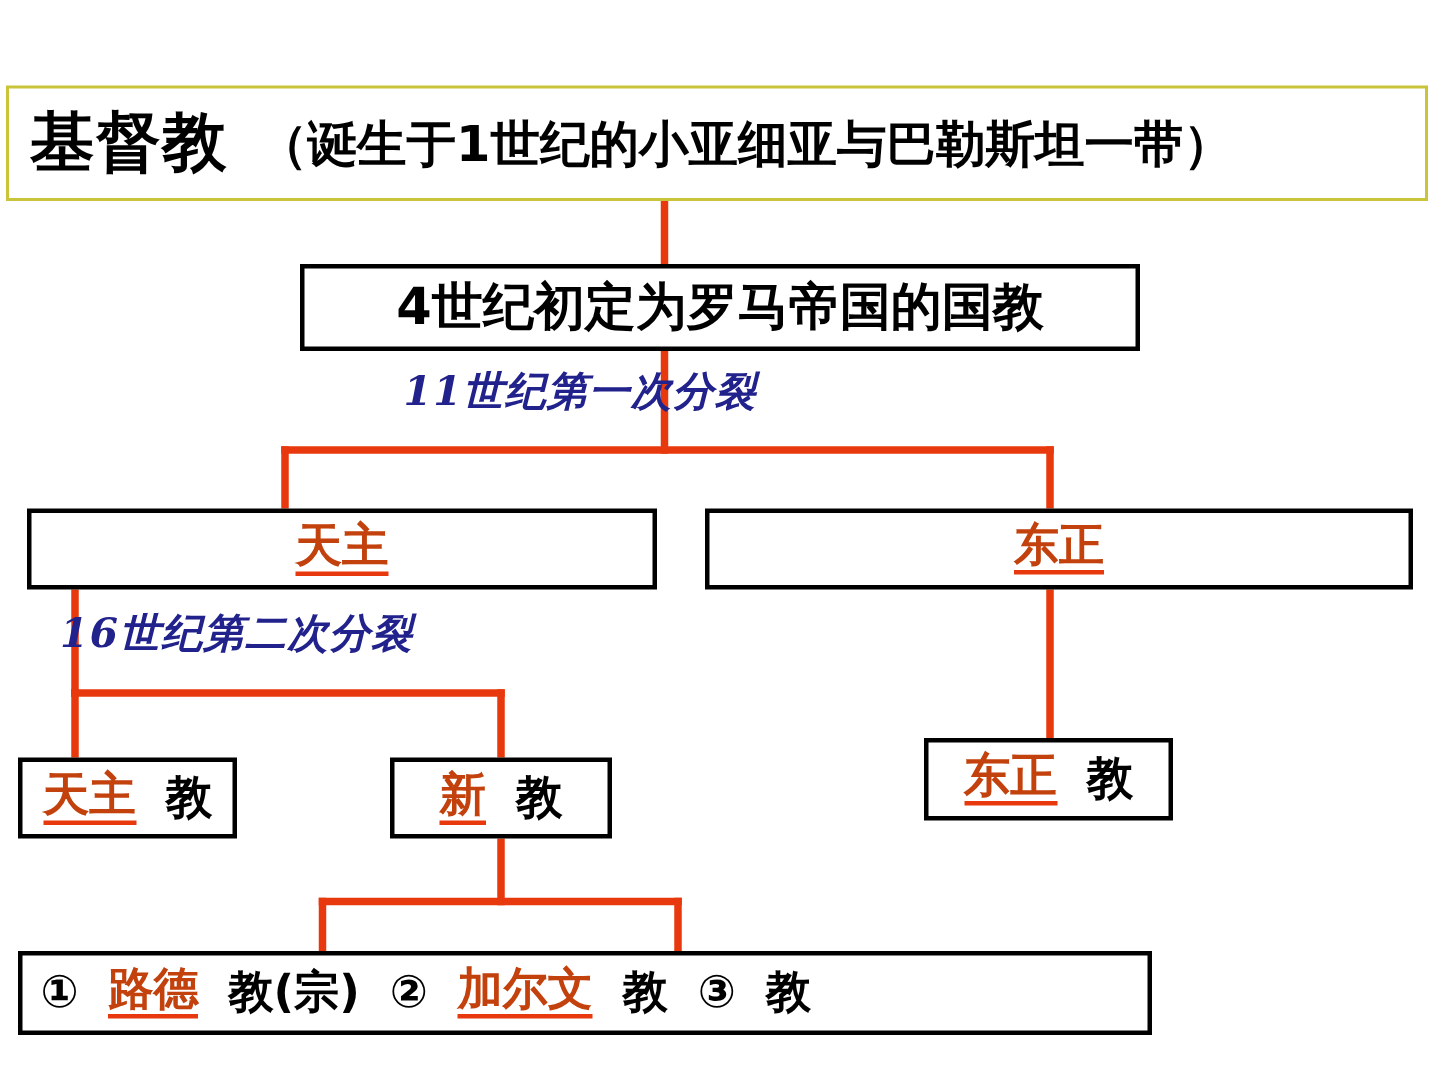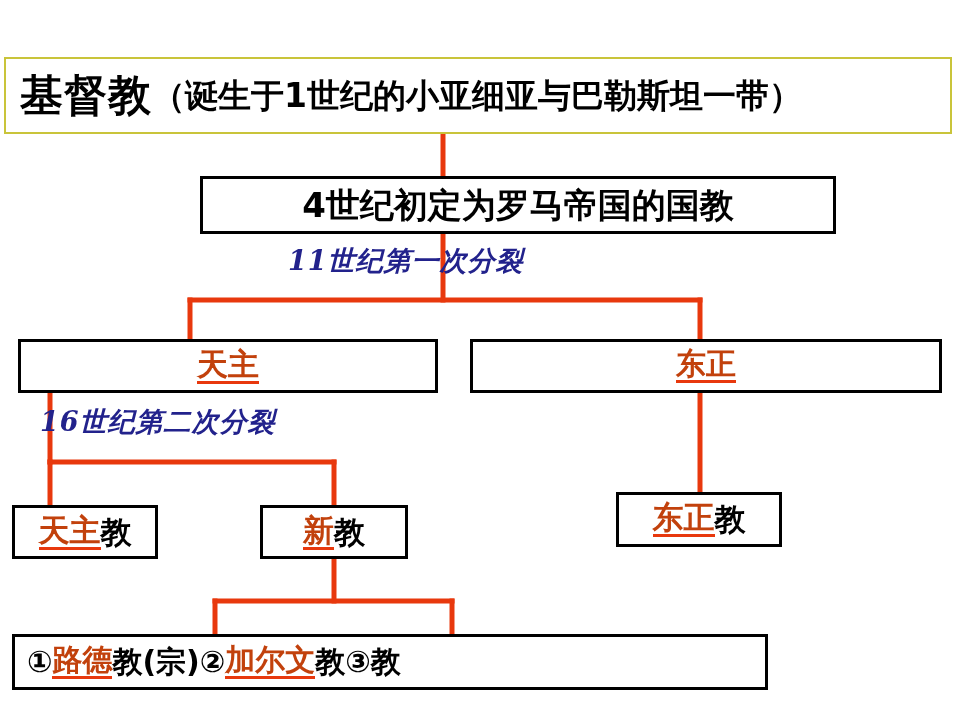--- a/index.html
+++ b/index.html
@@ -22,20 +22,21 @@
   }
   .node {
     position: absolute;
     box-sizing: border-box;
     background: #ffffff;
     display: flex;
     align-items: center;
     justify-content: center;
     white-space: nowrap;
     line-height: 1;
+    gap: 20px;
   }
   .node .txt { display: inline-block; }
 
   
   #title-box {
     left: 4px;
     top: 57px;
     width: 948px;
     height: 77px;
     border: 2px solid #c9c43a;
@@ -53,41 +54,41 @@
     font-family: "DejaVu Sans", "Liberation Sans", sans-serif;
     font-weight: bold;
     font-size: 33px;
     color: #000000;
   }
 
   
   #box-state {
     left: 200px;
     top: 176px;
-    width: 636px;
+    width: 560px;
     height: 58px;
     border: 3px solid #000000;
     font-family: "DejaVu Sans", "Liberation Sans", sans-serif;
     font-weight: bold;
     font-size: 34px;
     color: #000000;
   }
 
   
   .split-label {
     position: absolute;
     font-family: "DejaVu Serif", "Liberation Serif", serif;
     font-weight: bold;
     font-style: italic;
     font-size: 27px;
     color: #22228c;
     white-space: nowrap;
     letter-spacing: 1px;
   }
-  #split1 { left: 288px; top: 243px; text-align: right; }
+  #split1 { left: 269px; top: 243px; text-align: right; }
   #split2 { left: 40px;  top: 404px; font-style: italic; }
 
   
   #box-catholic {
     left: 18px;
     top: 339px;
     width: 420px;
     height: 54px;
     border: 3px solid #000000;
     font-size: 31px;

